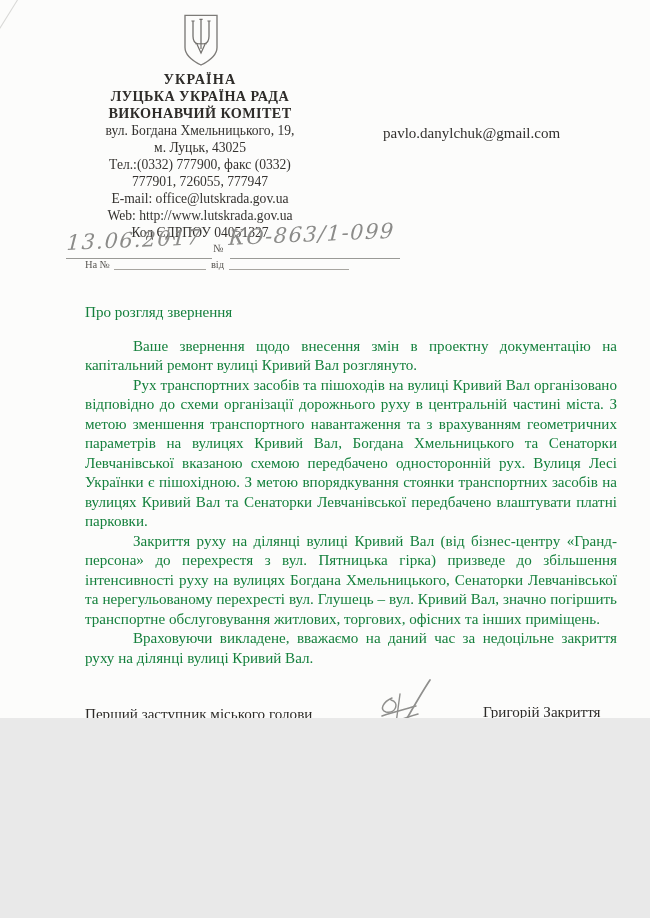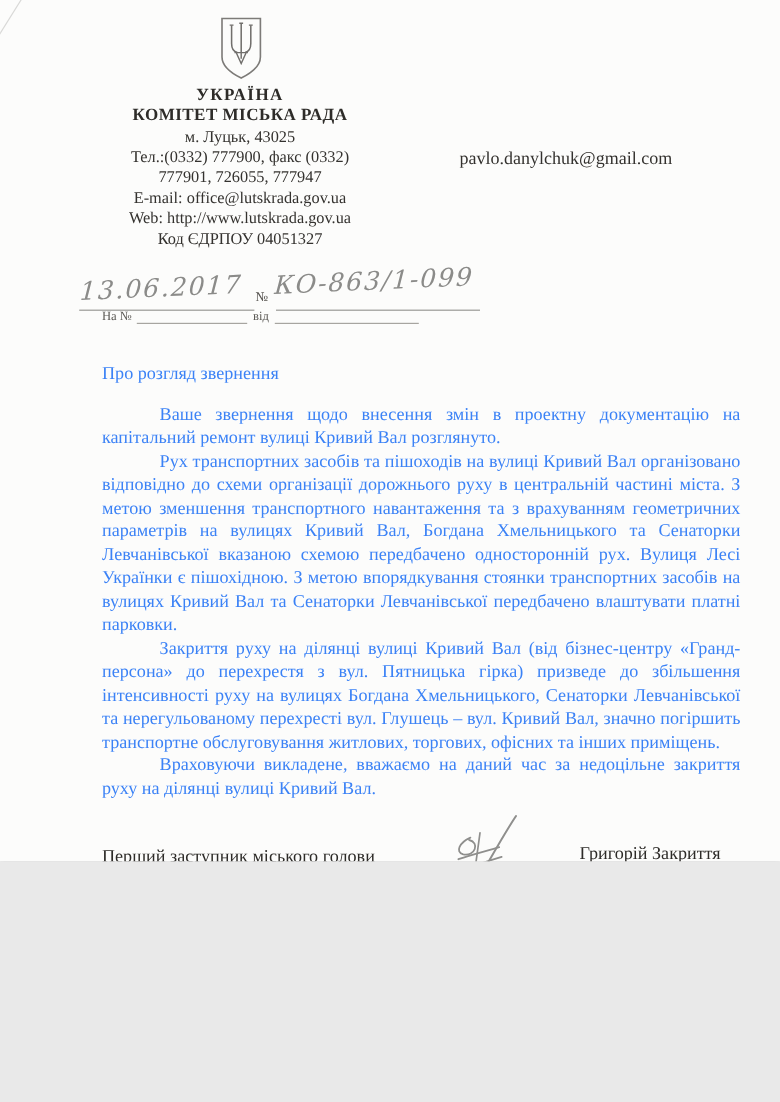--- a/index.html
+++ b/index.html
@@ -63,21 +63,21 @@
     position:absolute;left:85px;top:258px;
     font-size:10.5px;color:#5a5854;white-space:nowrap;
   }
   .naline .slot{display:inline-block;border-bottom:1px solid #a7a5a0;height:11px;vertical-align:bottom;}
   .naline .slot1{width:92px;margin:0 5px 0 4px;}
   .naline .slot2{width:120px;margin-left:5px;}
 
   
   .maintext{
     position:absolute;left:85px;top:303px;width:532px;
-    font-size:15.1px;line-height:19.5px;color:#3b82f6;
+    font-size:15.1px;line-height:19.5px;color:#15803d;
   }
   .subject{margin:0 0 14px 0;}
   .para{
     margin:0;text-align:justify;text-indent:48px;
     text-justify:inter-word;
   }
 
   
   .sig-title{position:absolute;left:85px;top:706px;font-size:15.1px;color:#2d2b28;white-space:nowrap;}
   .sig-scrawl{position:absolute;left:356px;top:672px;}
@@ -100,21 +100,23 @@
       <path d="M25 7 V38" stroke="#716f6c" stroke-width="1.6"></path>
       <path d="M13 9 H17 M33 9 H37 M23 7 H27" stroke="#716f6c" stroke-width="1.4"></path>
       <path d="M18 37.5 H32" stroke="#716f6c" stroke-width="1.4"></path>
       <path d="M20 38 L25 49 L30 38" stroke="#716f6c" stroke-width="1.5"></path>
       <path d="M25 38 V44" stroke="#716f6c" stroke-width="1.5"></path>
     </svg>
   </div>
 
   <div class="letterhead">
     <div class="bold country">УКРАЇНА</div>
-    <div class="bold">КОМІТЕТ МІСЬКА РАДА</div>
+    <div class="bold">ЛУЦЬКА УКРАЇНА РАДА</div>
+    <div class="bold">ВИКОНАВЧИЙ КОМІТЕТ</div>
+    <div>вул. Богдана Хмельницького, 19,</div>
     <div>м. Луцьк, 43025</div>
     <div>Тел.:(0332) 777900, факс (0332)</div>
     <div>777901, 726055, 777947</div>
     <div>E-mail: office@lutskrada.gov.ua</div>
     <div>Web: http://www.lutskrada.gov.ua</div>
     <div>Код ЄДРПОУ 04051327</div>
   </div>
 
   <div class="recipient">
     <div>pavlo.danylchuk@gmail.com</div>

